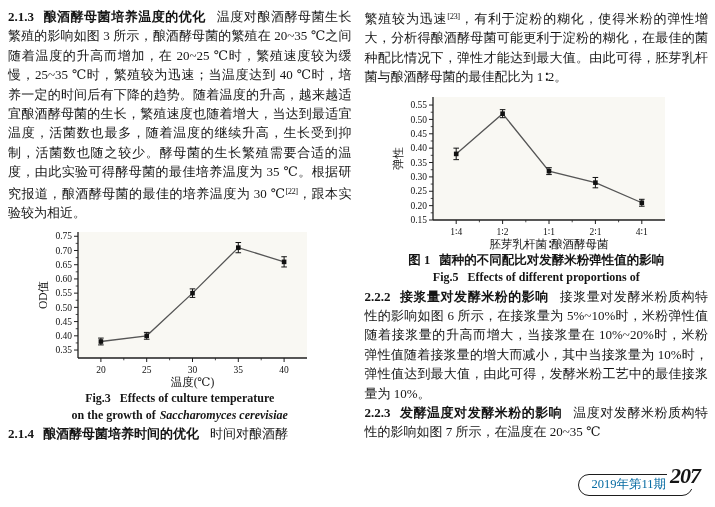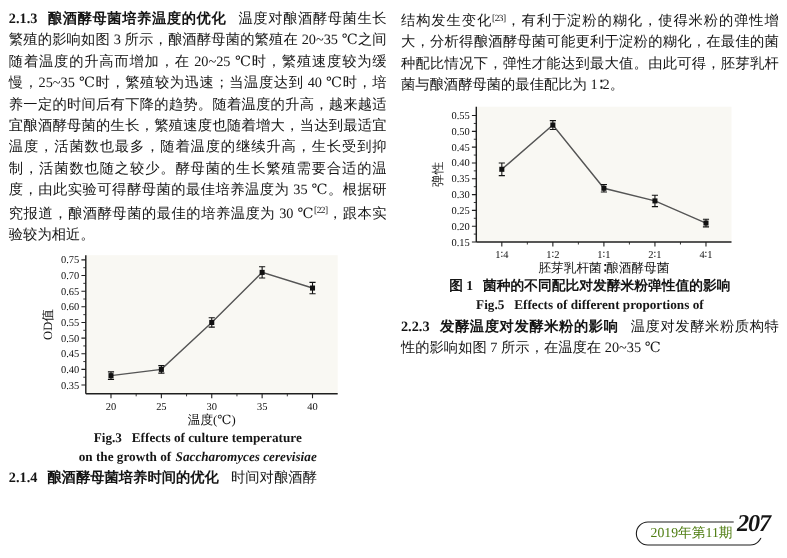--- a/index.html
+++ b/index.html
@@ -19,21 +19,21 @@
   .chart-wrap{display:flex;justify-content:center;}
   svg text{font-family:"Liberation Serif","DejaVu Serif",serif;}
   .cap-zh{font-weight:bold;font-size:12.5px;line-height:17.5px;text-align:center;}
   .cap-en{font-weight:bold;font-size:12px;line-height:16.5px;text-align:center;}
   .cap-label{margin-right:9px;}
   .cap-en .cap-label{}
   .sp-italic{font-style:italic;margin-left:4px;}
   .footer{position:absolute;right:22px;bottom:11px;}
   .issue-pill{
     display:inline-block;border:1.3px solid #1d1d1d;border-radius:11px;
-    padding:1px 26px 2px 12px;font-size:12.5px;background:#ffffff;color:#4d7c0f;
+    padding:1px 26px 2px 12px;font-size:12.5px;background:#ffffff;color:#0369a1;
   }
   .page-num{
     position:absolute;right:-10px;top:-11px;background:#ffffff;
     font-size:22px;font-weight:bold;font-style:italic;padding:0 3px;
     letter-spacing:-1px;
   }
 </style>
 </head>
 <body>
 
@@ -124,21 +124,21 @@
         </div>
       </div>
 
       <p>
         <span class="hnum">2.1.4</span><span class="htitle">酿酒酵母菌培养时间的优化</span><span>时间对酿酒酵</span>
       </p>
     </div>
 
     <div class="col">
       <p>
-        <span>结构发生变化</span><sup class="ref">[23]</sup><span>，有利于淀粉的糊化，使得米粉的弹性增大，分析得酿酒酵母菌可能更利于淀粉的糊化，在最佳的菌种配比情况下，弹性才能达到最大值。由此可得，胚芽乳杆菌与酿酒酵母菌的最佳配比为 1∶2。</span>
+        <span>繁殖较为迅速</span><sup class="ref">[23]</sup><span>，有利于淀粉的糊化，使得米粉的弹性增大，分析得酿酒酵母菌可能更利于淀粉的糊化，在最佳的菌种配比情况下，弹性才能达到最大值。由此可得，胚芽乳杆菌与酿酒酵母菌的最佳配比为 1∶2。</span>
       </p>
 
       <div class="figure">
         <div class="chart-wrap">
           <svg width="290" height="162">
               <rect x="42" y="7" width="232" height="123" fill="#f9f8f3"></rect>
               <line x1="42" y1="7" x2="42" y2="130" stroke="#1f1f1f" stroke-width="1.3"></line>
               <line x1="42" y1="130" x2="274" y2="130" stroke="#1f1f1f" stroke-width="1.3"></line>
               <line x1="38" y1="130" x2="42" y2="130" stroke="#1f1f1f" stroke-width="1"></line>
               <text x="36" y="133.2" text-anchor="end" font-size="9.5" fill="#111">0.15</text>
@@ -206,20 +206,23 @@
             </svg>
         </div>
         <div class="cap-zh">
           <span class="cap-label">图 1</span><span>菌种的不同配比对发酵米粉弹性值的影响</span>
         </div>
         <div class="cap-en">
           <span class="cap-label">Fig.5</span><span>Effects of different proportions of</span>
         </div>
       </div>
 
+      <p>
+        <span class="hnum">2.2.2</span><span class="htitle">接浆量对发酵米粉的影响</span><span>接浆量对发酵米粉质构特性的影响如图 6 所示，在接浆量为 5%~10%时，米粉弹性值随着接浆量的升高而增大，当接浆量在 10%~20%时，米粉弹性值随着接浆量的增大而减小，其中当接浆量为 10%时，弹性值达到最大值，由此可得，发酵米粉工艺中的最佳接浆量为 10%。</span>
+      </p>
 
       <p>
         <span class="hnum">2.2.3</span><span class="htitle">发酵温度对发酵米粉的影响</span><span>温度对发酵米粉质构特性的影响如图 7 所示，在温度在 20~35 ℃</span>
       </p>
     </div>
   </div>
 
   <div class="footer">
     <span class="issue-pill">2019年第11期</span>
     <span class="page-num">207</span>

